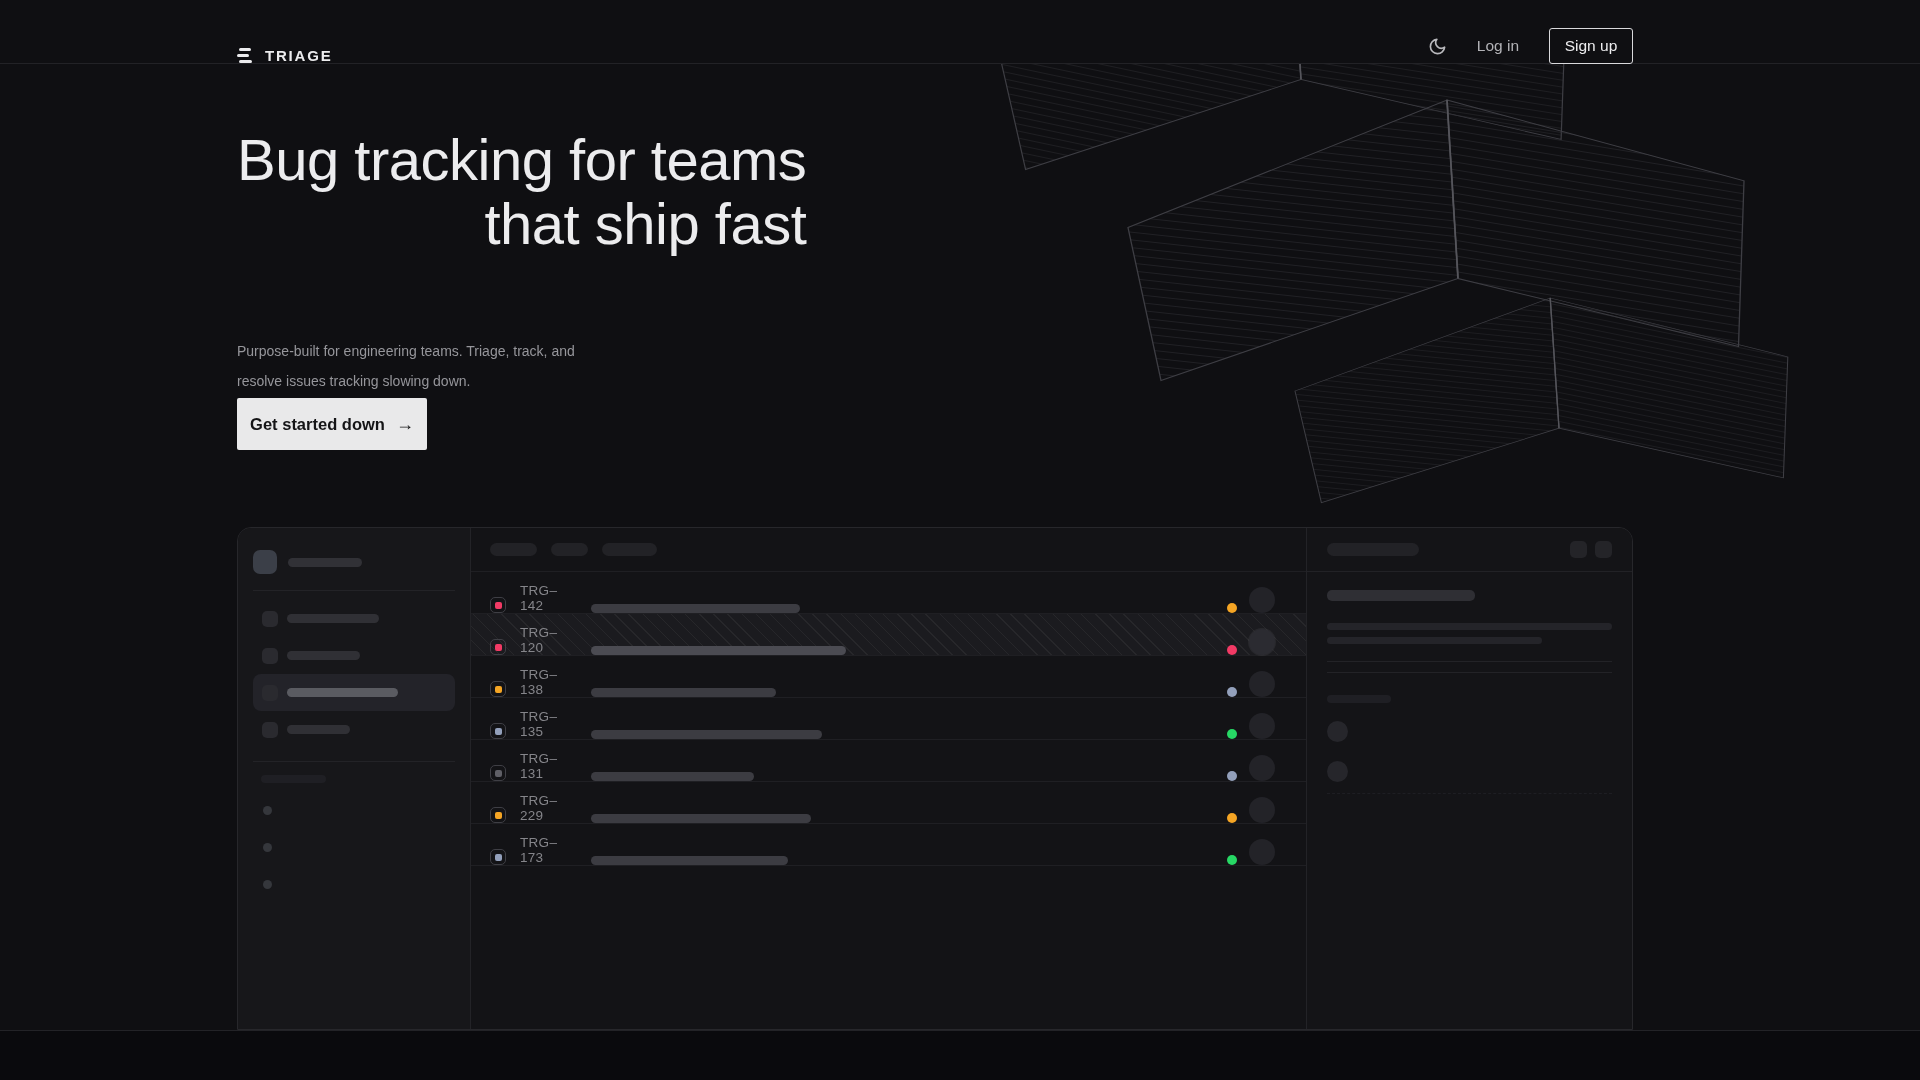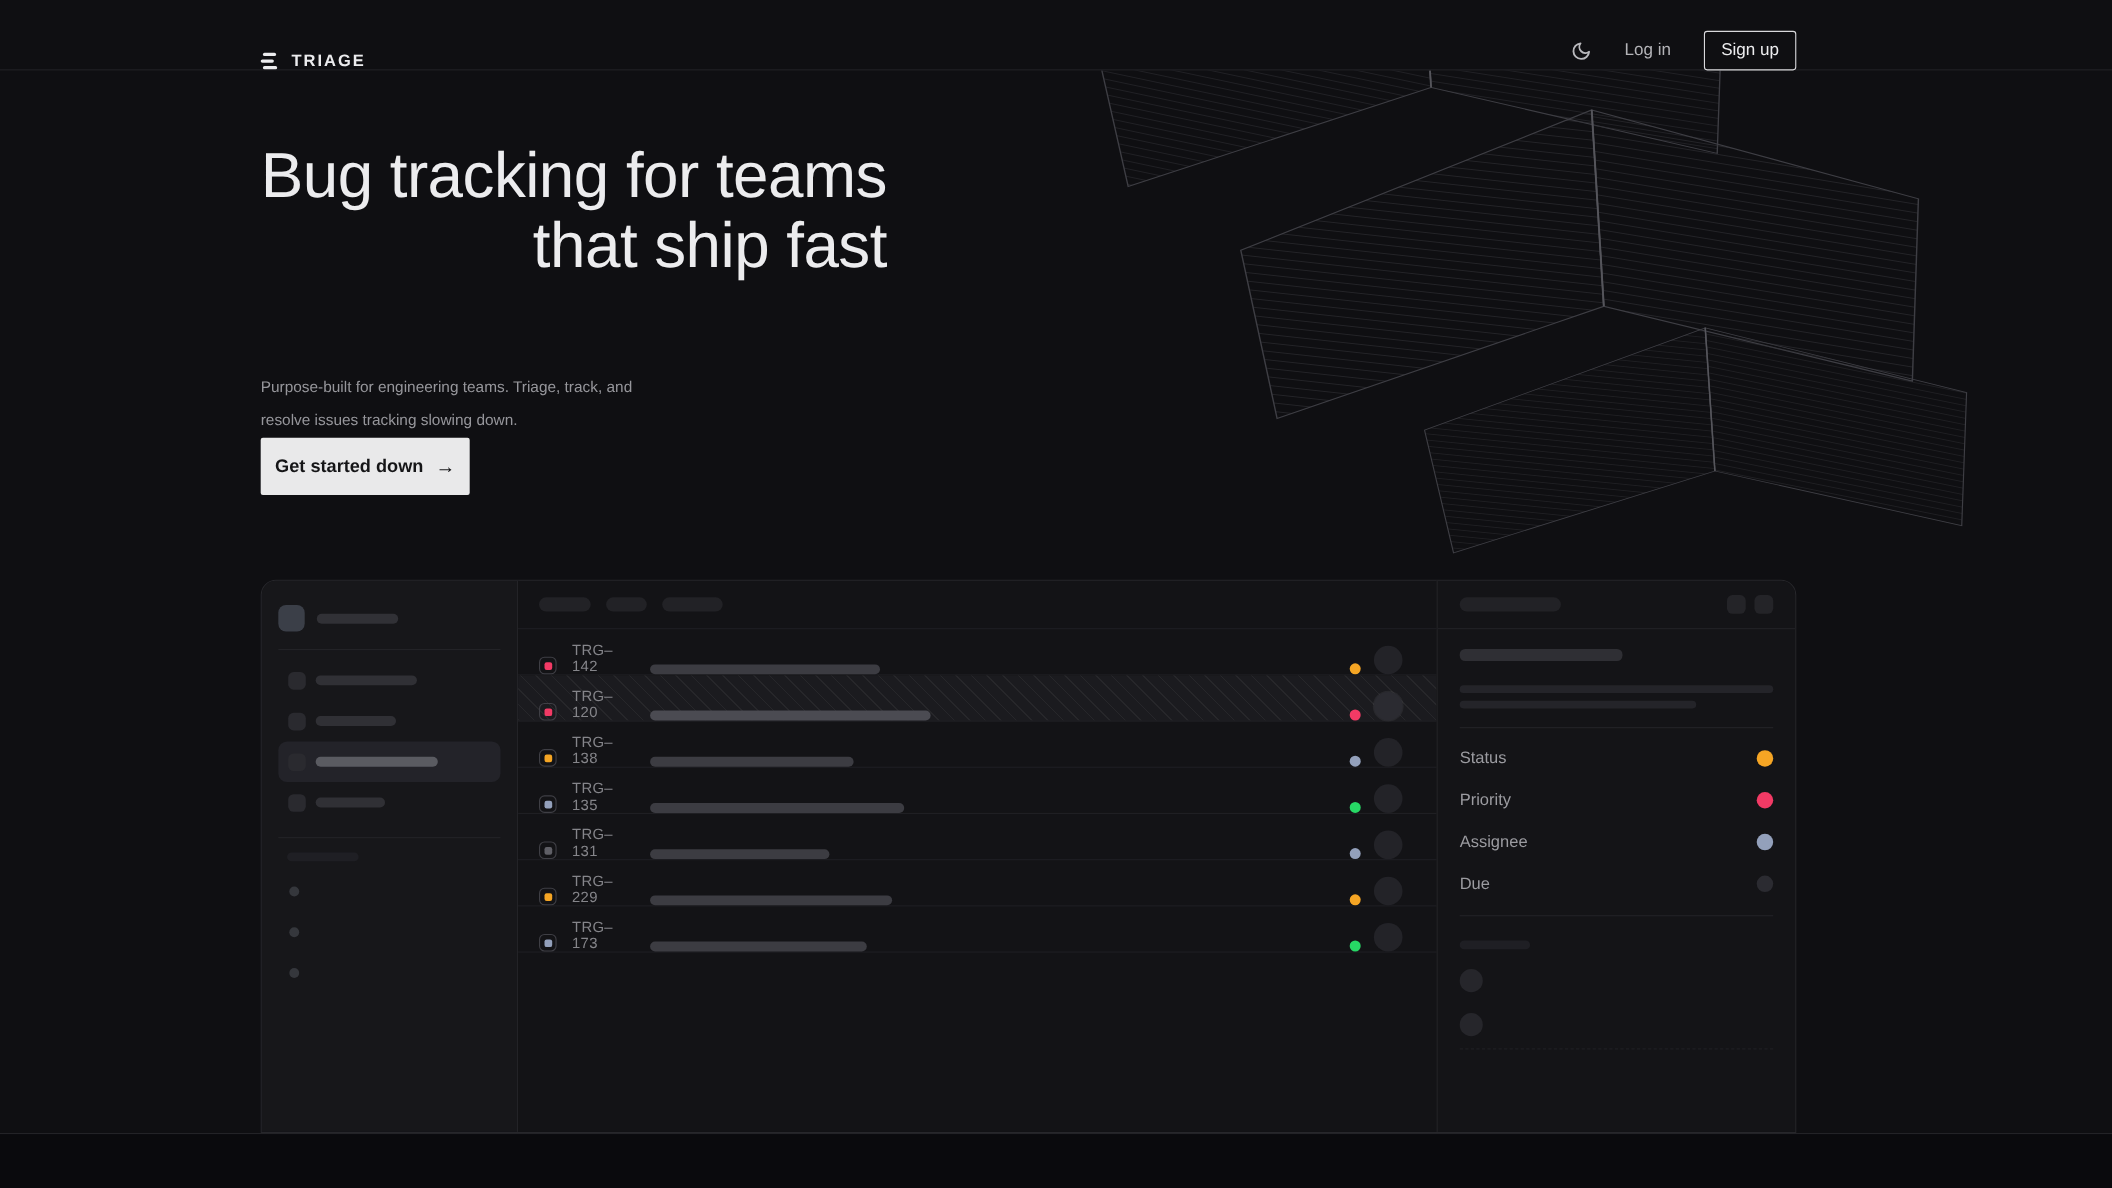--- a/index.html
+++ b/index.html
@@ -307,41 +307,20 @@
         <span class="dt-sqs">
           <span class="dt-sq"></span>
           <span class="dt-sq"></span>
         </span>
       </div>
       <div class="dt-body">
         <div class="dt-title"></div>
         <div class="dt-line1"></div>
         <div class="dt-line2"></div>
         <hr class="divider dt-div">
-        <div class="props" id="detail-props">
-  <div class="prow">
-    <span class="plabel">Status</span>
-    <span class="pdot" style="background: rgb(245, 165, 36);"></span>
-  </div>
-
-  <div class="prow">
-    <span class="plabel">Priority</span>
-    <span class="pdot" style="background: rgb(242, 58, 101);"></span>
-  </div>
-
-  <div class="prow">
-    <span class="plabel">Assignee</span>
-    <span class="pdot" style="background: rgb(147, 160, 187);"></span>
-  </div>
-
-  <div class="prow">
-    <span class="plabel">Due</span>
-    <span class="pdot" style="background: rgb(43, 43, 49);"></span>
-  </div>
-</div>
         <hr class="divider" style="margin-top:10px">
         <div class="dt-pill2"></div>
         <div class="dt-circ"></div>
         <div class="dt-circ" style="margin-top:19px"></div>
         <hr class="dt-dash">
       </div>
     </aside>
   </div>
 
   <footer class="footer"></footer>

